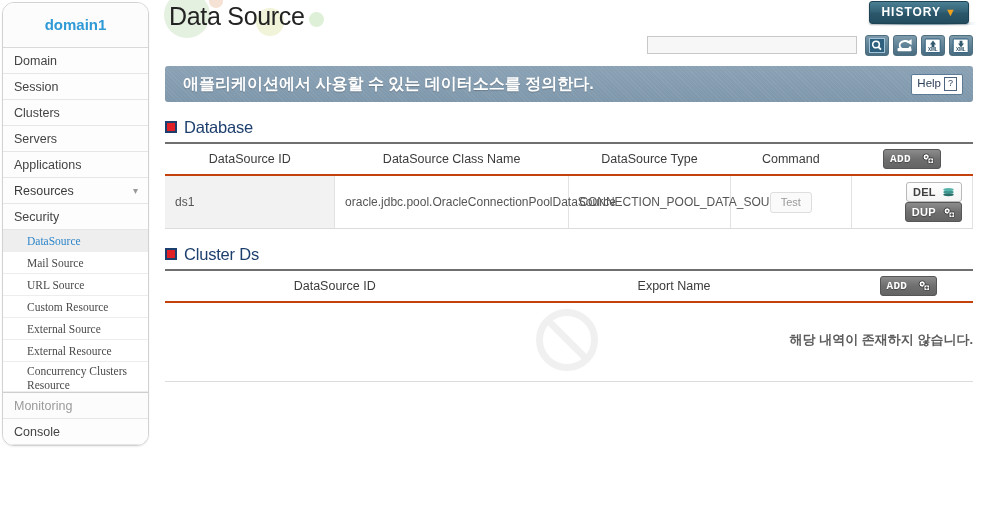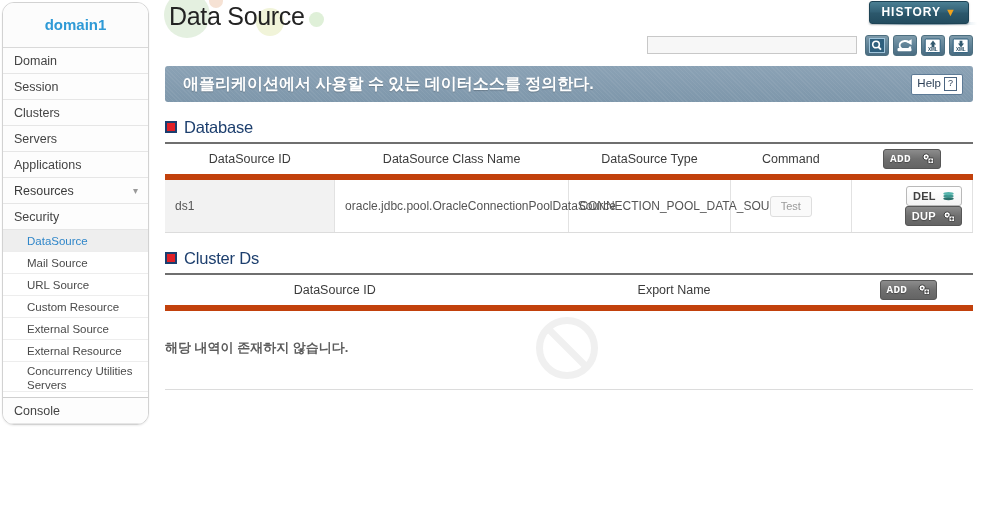--- a/index.html
+++ b/index.html
@@ -70,21 +70,21 @@
     position: absolute;
     right: 10px;
     top: 0;
     line-height: 26px;
     color: #9a9a9a;
     font-size: 10px;
   }
   .subnav {
     background: #ffffff;
     border-bottom: 1px solid #cfcfcf;
-    padding-bottom: 5px;
+    font-family: Liberation Serif, serif;
   }
   .sub-item {
     height: 22px;
     line-height: 22px;
     padding-left: 24px;
     padding-right: 8px;
     font-size: 11.5px;
     color: #4a4a4a;
     border-bottom: 1px solid #ededed;
     box-sizing: border-box;
@@ -292,21 +292,21 @@
     width: 100%;
     border-collapse: collapse;
     table-layout: fixed;
   }
   table.grid thead th {
     font-weight: normal;
     font-size: 12.5px;
     color: #3b3b3b;
     height: 30px;
     border-top: 2px solid #6f6f6f;
-    border-bottom: 6px solid #c2410c;
+    border-bottom: 2px solid #c2410c;
     background: #ffffff;
     text-align: center;
     padding: 0;
     position: relative;
   }
   table.grid tbody td {
     font-size: 12px;
     color: #555;
     border-bottom: 1px solid #dcdcdc;
     border-right: 1px solid #e2e2e2;
@@ -389,21 +389,21 @@
     width: 7px;
     height: 52px;
     background: #f0f0f0;
     transform: rotate(-45deg);
     transform-origin: 50% 50%;
   }
   #empty-text {
     position: absolute;
     width: 100%;
     top: 28px;
-    text-align: left;
+    text-align: right;
     font-size: 13px;
     font-weight: bold;
     color: #5c5c5c;
     z-index: 2;
   }
 </style>
 </head>
 <body>
 
 <div id="sidebar">
@@ -447,24 +447,27 @@
       <div class="sub-item">
         <span>Custom Resource</span>
       </div>
       <div class="sub-item">
         <span>External Source</span>
       </div>
       <div class="sub-item">
         <span>External Resource</span>
       </div>
       <div class="sub-item two-line">
-        <span>Concurrency Utilities Servers</span>
+        <span>Concurrency Clusters Resource</span>
       </div>
     </div>
 
+    <div class="nav-item muted">
+      <span>Monitoring</span>
+    </div>
     <div class="nav-item">
       <span>Console</span>
     </div>
 
   </div>
 </div>
 
 <div id="main">
 
   <div id="page-header">

